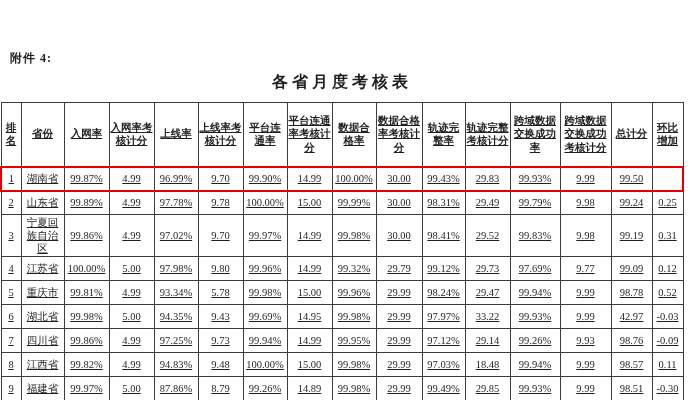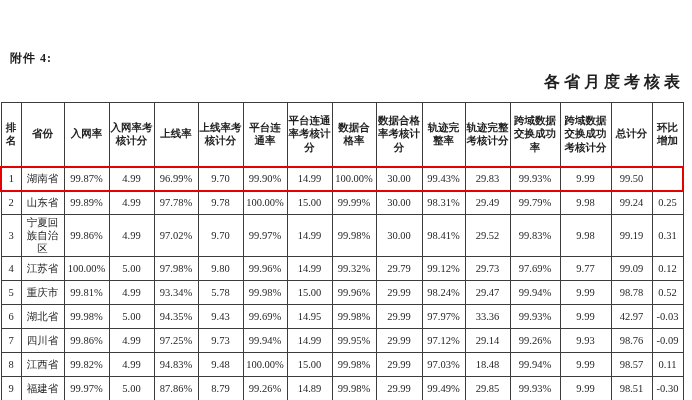--- a/index.html
+++ b/index.html
@@ -9,30 +9,31 @@
     overflow: hidden;
     font-family: "Liberation Serif", "DejaVu Serif", serif;
     color: #1f1f1f;
   }
   .page { position: relative; width: 684px; height: 400px; padding-top: 8px; margin-top: 40px; }
   .attachment-label {
     position: absolute; left: 10px; top: 10px;
     font-size: 12px; font-weight: bold; letter-spacing: 1px;
   }
   .doc-title {
-    text-align: right;
+    text-align: center;
     margin-top: 24px;
     font-size: 16px; font-weight: bold;
     letter-spacing: 4px;
   }
   table.assessment {
     margin: 9px auto 0 auto;
     width: 682px;
     border-collapse: collapse;
     table-layout: fixed;
+    text-decoration: underline;
   }
   table.assessment th, table.assessment td {
     border: 1px solid #3c3c3c;
     text-align: center;
     vertical-align: middle;
     overflow: hidden;
   }
   table.assessment th {
     font-size: 10.5px;
     font-weight: bold;
@@ -200,21 +201,21 @@
           <td class="province-cell">湖北省</td>
           <td>99.98%</td>
           <td>5.00</td>
           <td>94.35%</td>
           <td>9.43</td>
           <td>99.69%</td>
           <td>14.95</td>
           <td>99.98%</td>
           <td>29.99</td>
           <td>97.97%</td>
-          <td>33.36</td>
+          <td>33.22</td>
           <td>99.93%</td>
           <td>9.99</td>
           <td>42.97</td>
           <td>-0.03</td>
         </tr>
         <tr>
           <td>7</td>
           <td class="province-cell">四川省</td>
           <td>99.86%</td>
           <td>4.99</td>

